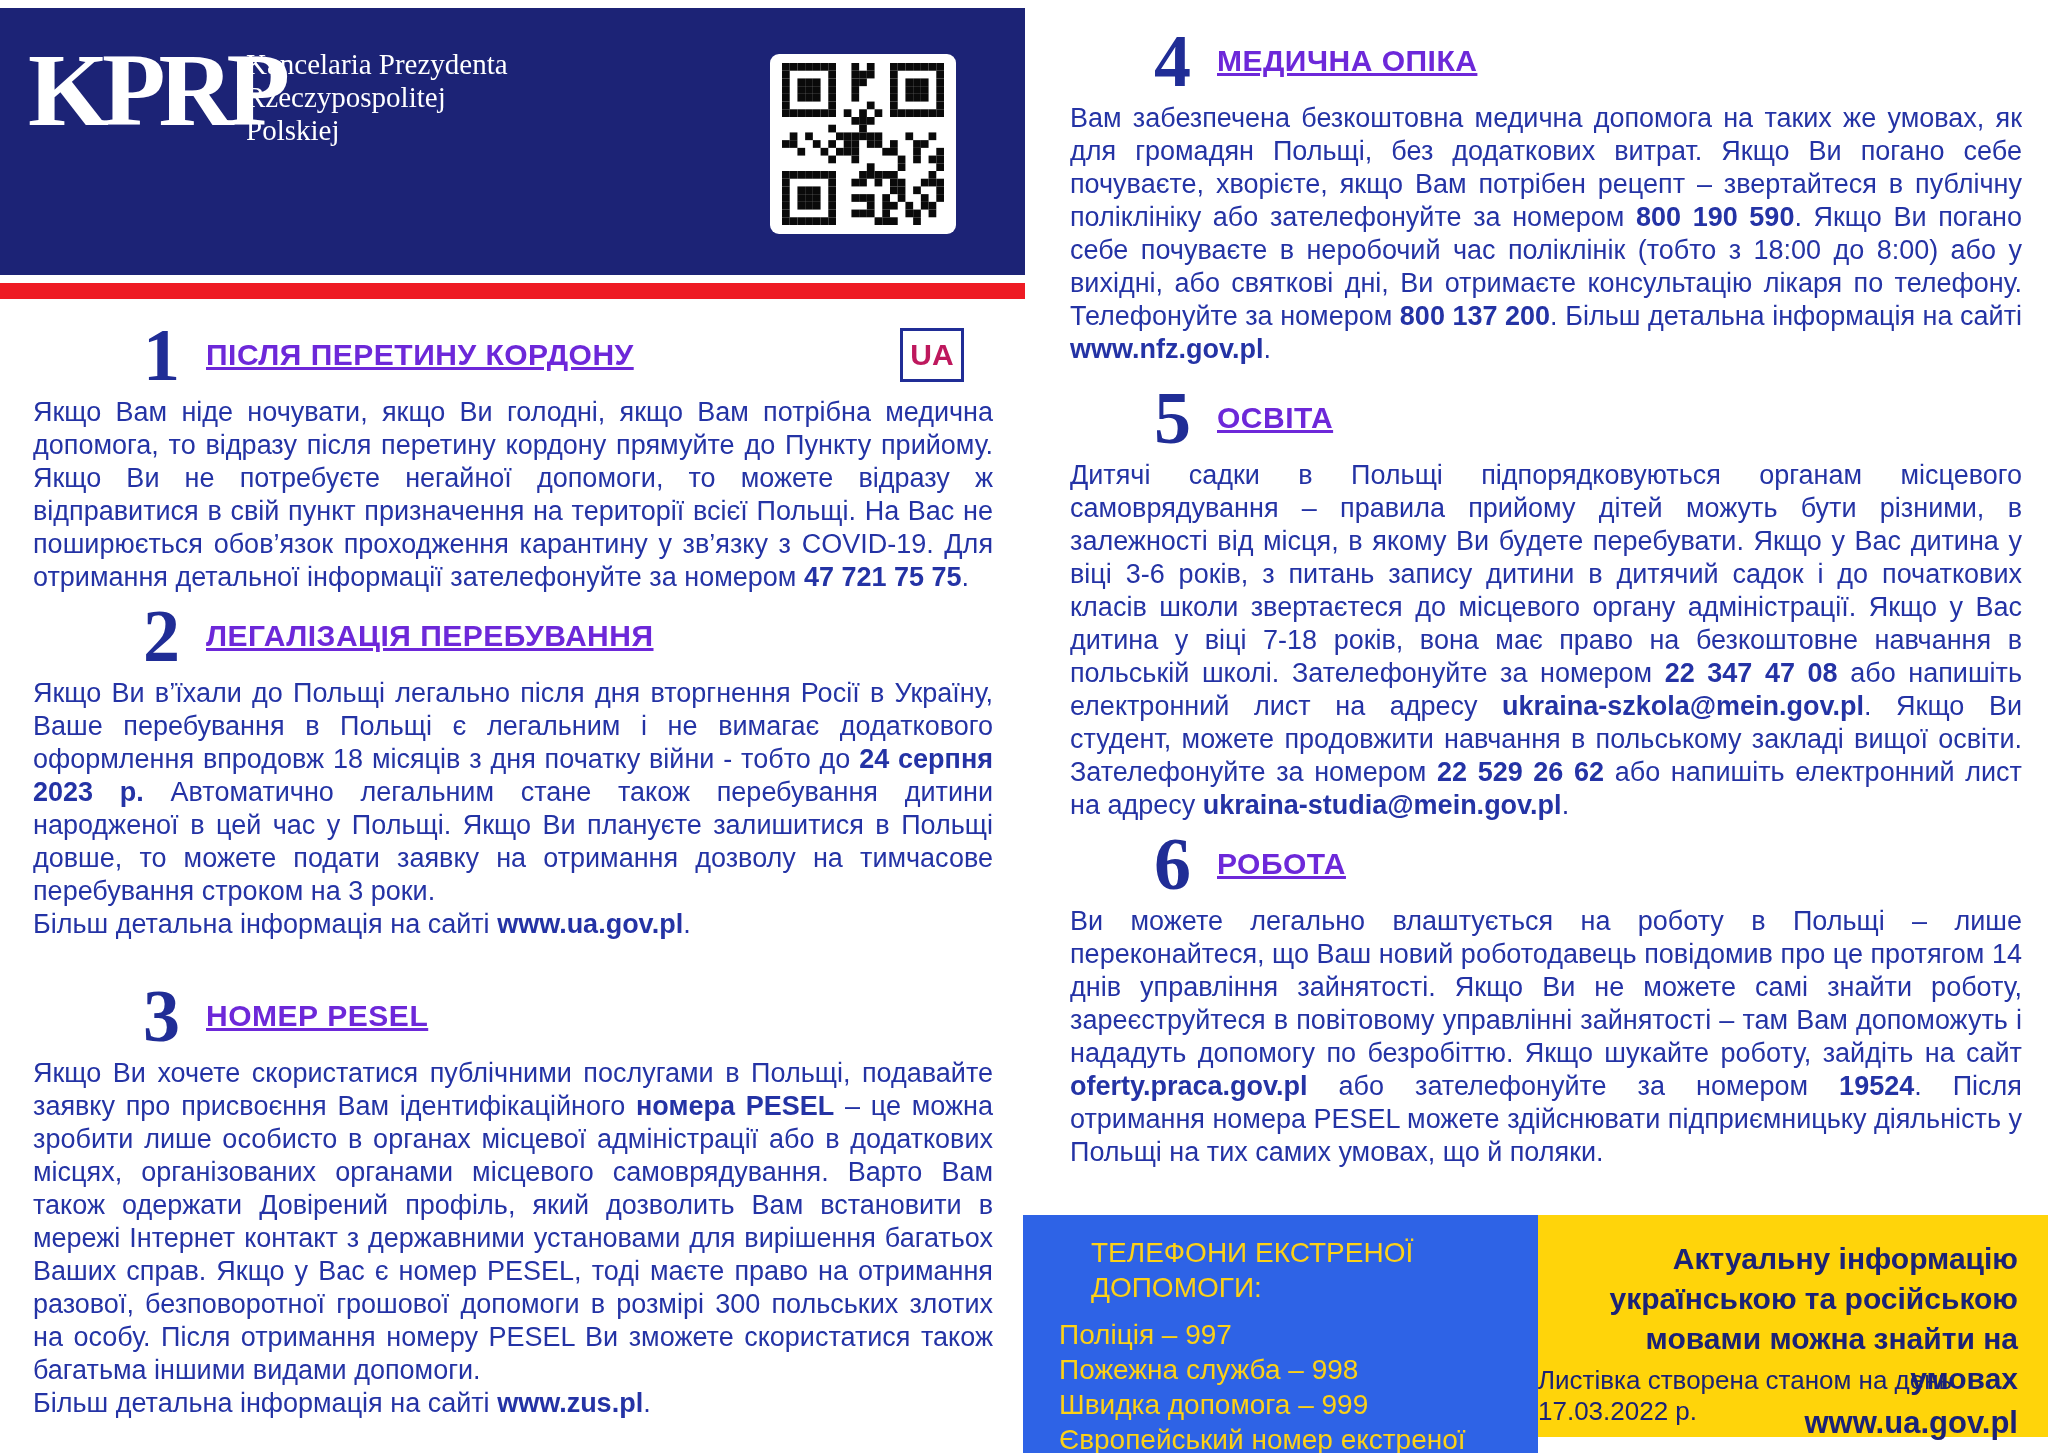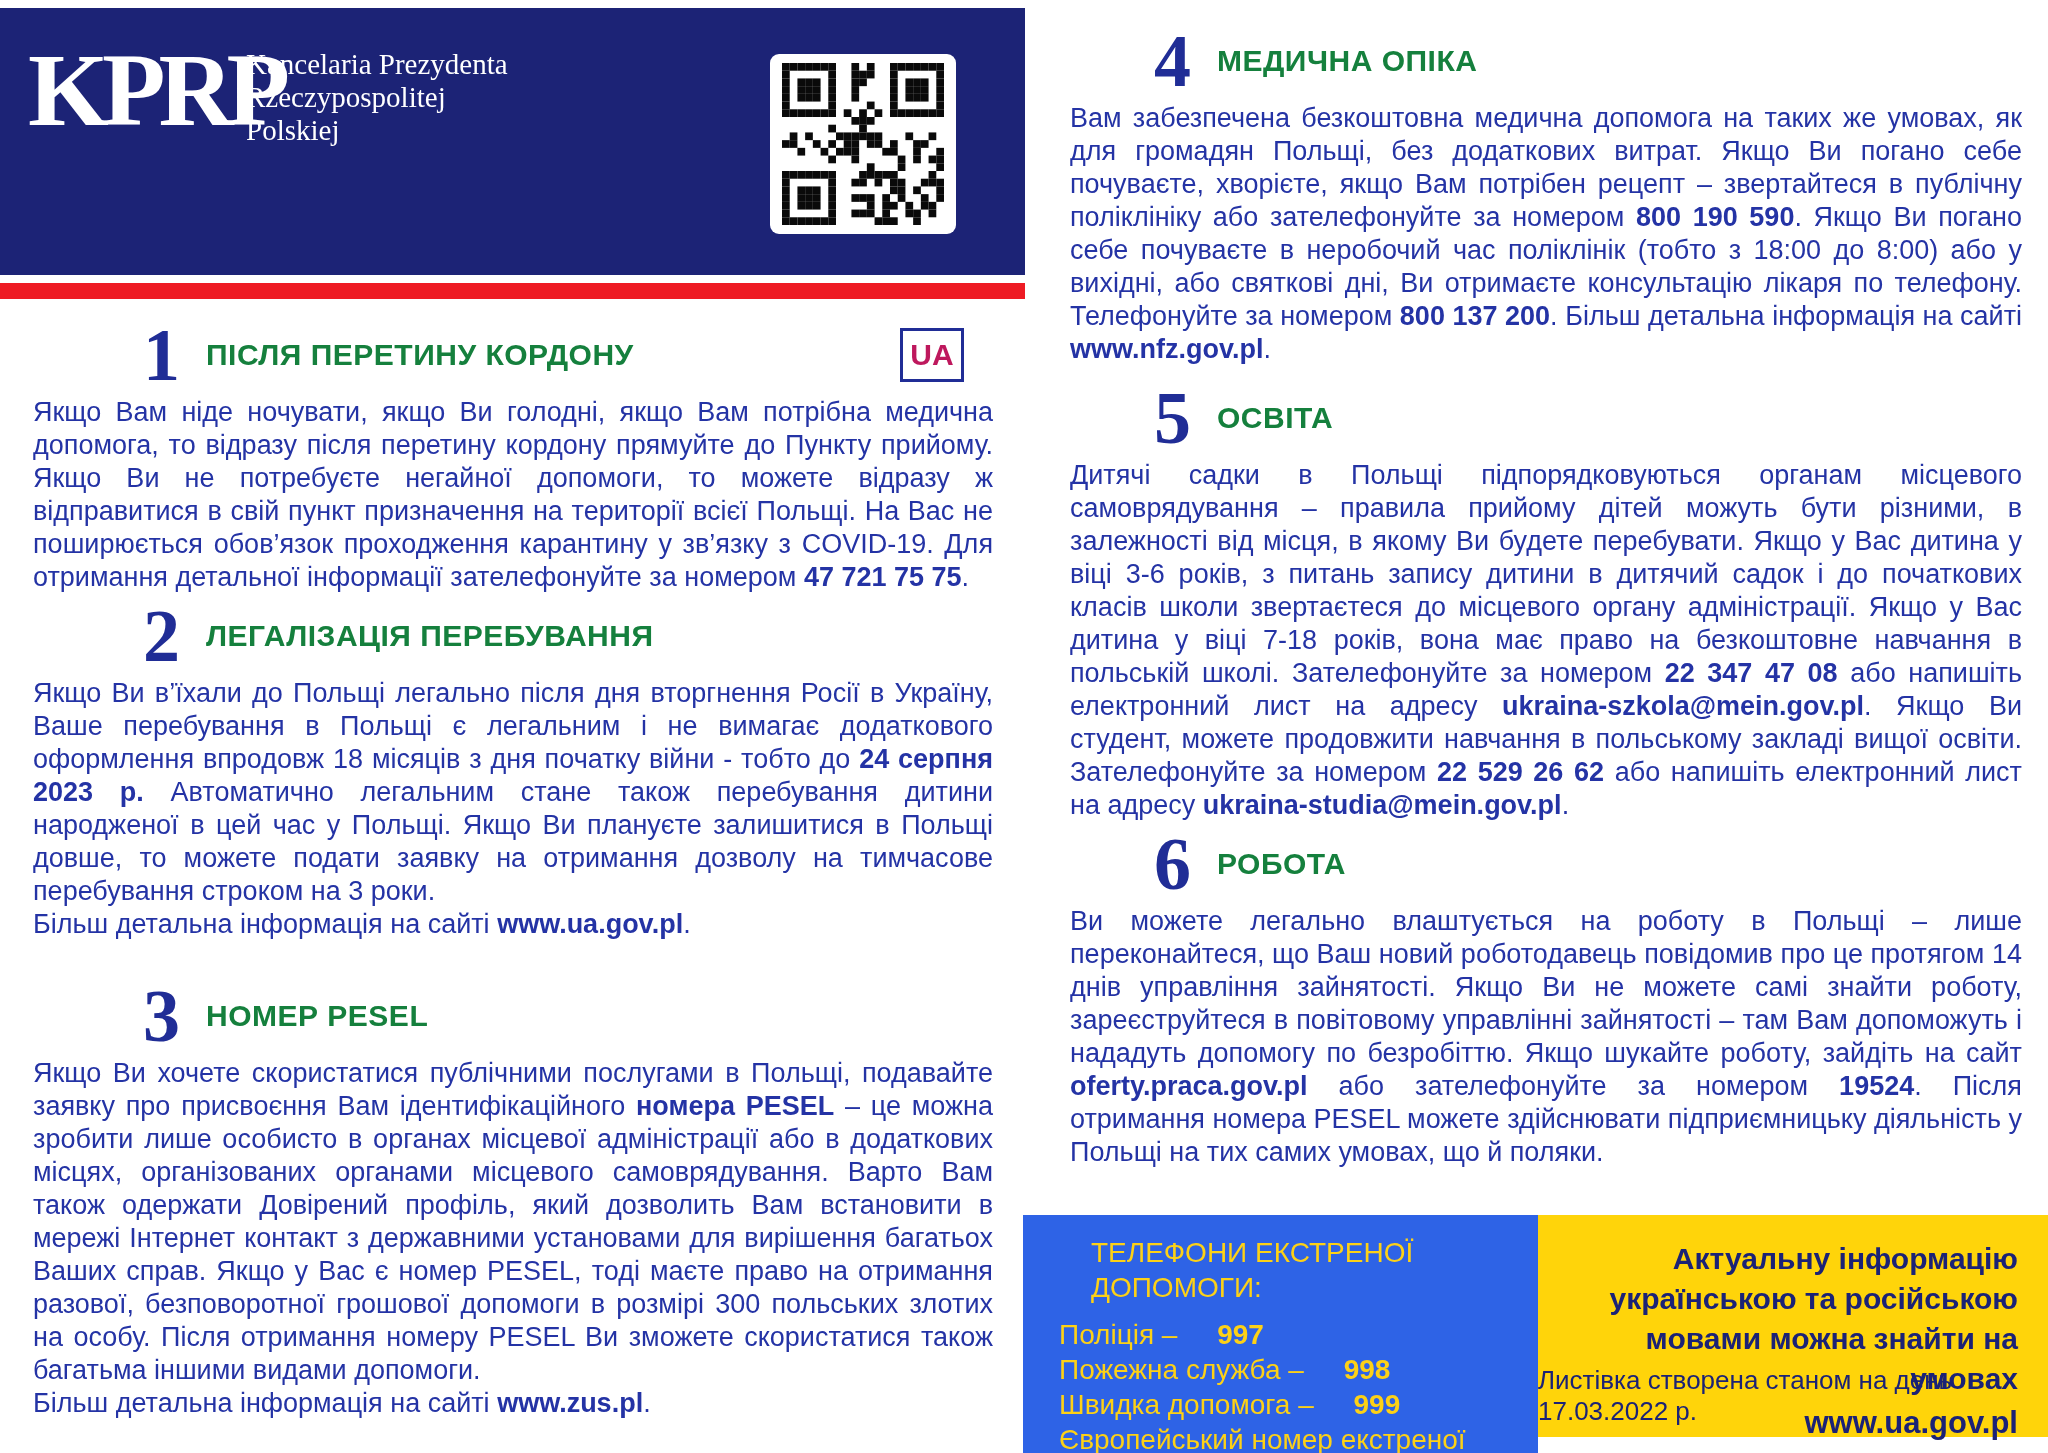--- a/index.html
+++ b/index.html
@@ -19,34 +19,34 @@
 
   
   .sec{position:absolute;}
   .sec.colL{left:33px;width:960px;}
   .sec.colR{left:1070px;width:952px;}
   .h{display:flex;align-items:center;height:74px;margin-bottom:4px;}
   .colL .h{padding-left:110px;}
   .colR .h{padding-left:84px;}
   .num{font-family:"Liberation Serif",serif;font-weight:700;font-size:74px;
        line-height:74px;color:#202d96;}
-  .title{font-size:30px;font-weight:700;color:#15803d;margin-left:26px;letter-spacing:0.5px;}
+  .title{font-size:30px;font-weight:700;color:#6d28d9;margin-left:26px;letter-spacing:0.5px;text-decoration:underline;}
   .body{margin:0;font-size:27px;line-height:33px;color:#2433a5;text-align:justify;}
   .body b{font-weight:700;}
   .badge{position:absolute;left:867px;top:10px;width:58px;height:48px;
          border:3px solid #202d96;background:#ffffff;display:flex;
          align-items:center;justify-content:center;
          font-size:30px;font-weight:700;color:#be185d;}
 
   
   .embox{position:absolute;left:1023px;top:1215px;width:515px;height:238px;
          background:#2e63e6;box-sizing:border-box;padding:20px 24px 0 36px;overflow:hidden;}
   .emtitle{color:#fdd116;font-size:28px;line-height:35px;margin-bottom:12px;margin-left:32px;}
   .emitem{color:#fdd116;font-size:28px;line-height:35px;}
-  .emitem b{font-weight:700;margin-left:32px;}
+  .emitem b{font-weight:400;}
   .infobox{position:absolute;left:1538px;top:1215px;width:510px;height:222px;
            background:#ffd40a;box-sizing:border-box;padding:24px 30px 0 50px;}
   .infotext{color:#1b2276;font-size:30px;line-height:40px;text-align:right;font-weight:700;}
   .infolink{color:#1b2276;font-size:31px;font-weight:700;text-align:right;margin-top:6px;}
   .foot{position:absolute;right:13px;bottom:10px;color:#1b2276;font-size:26px;}
   .qrsvg{display:block;}
 </style>
 </head>
 <body>
 

